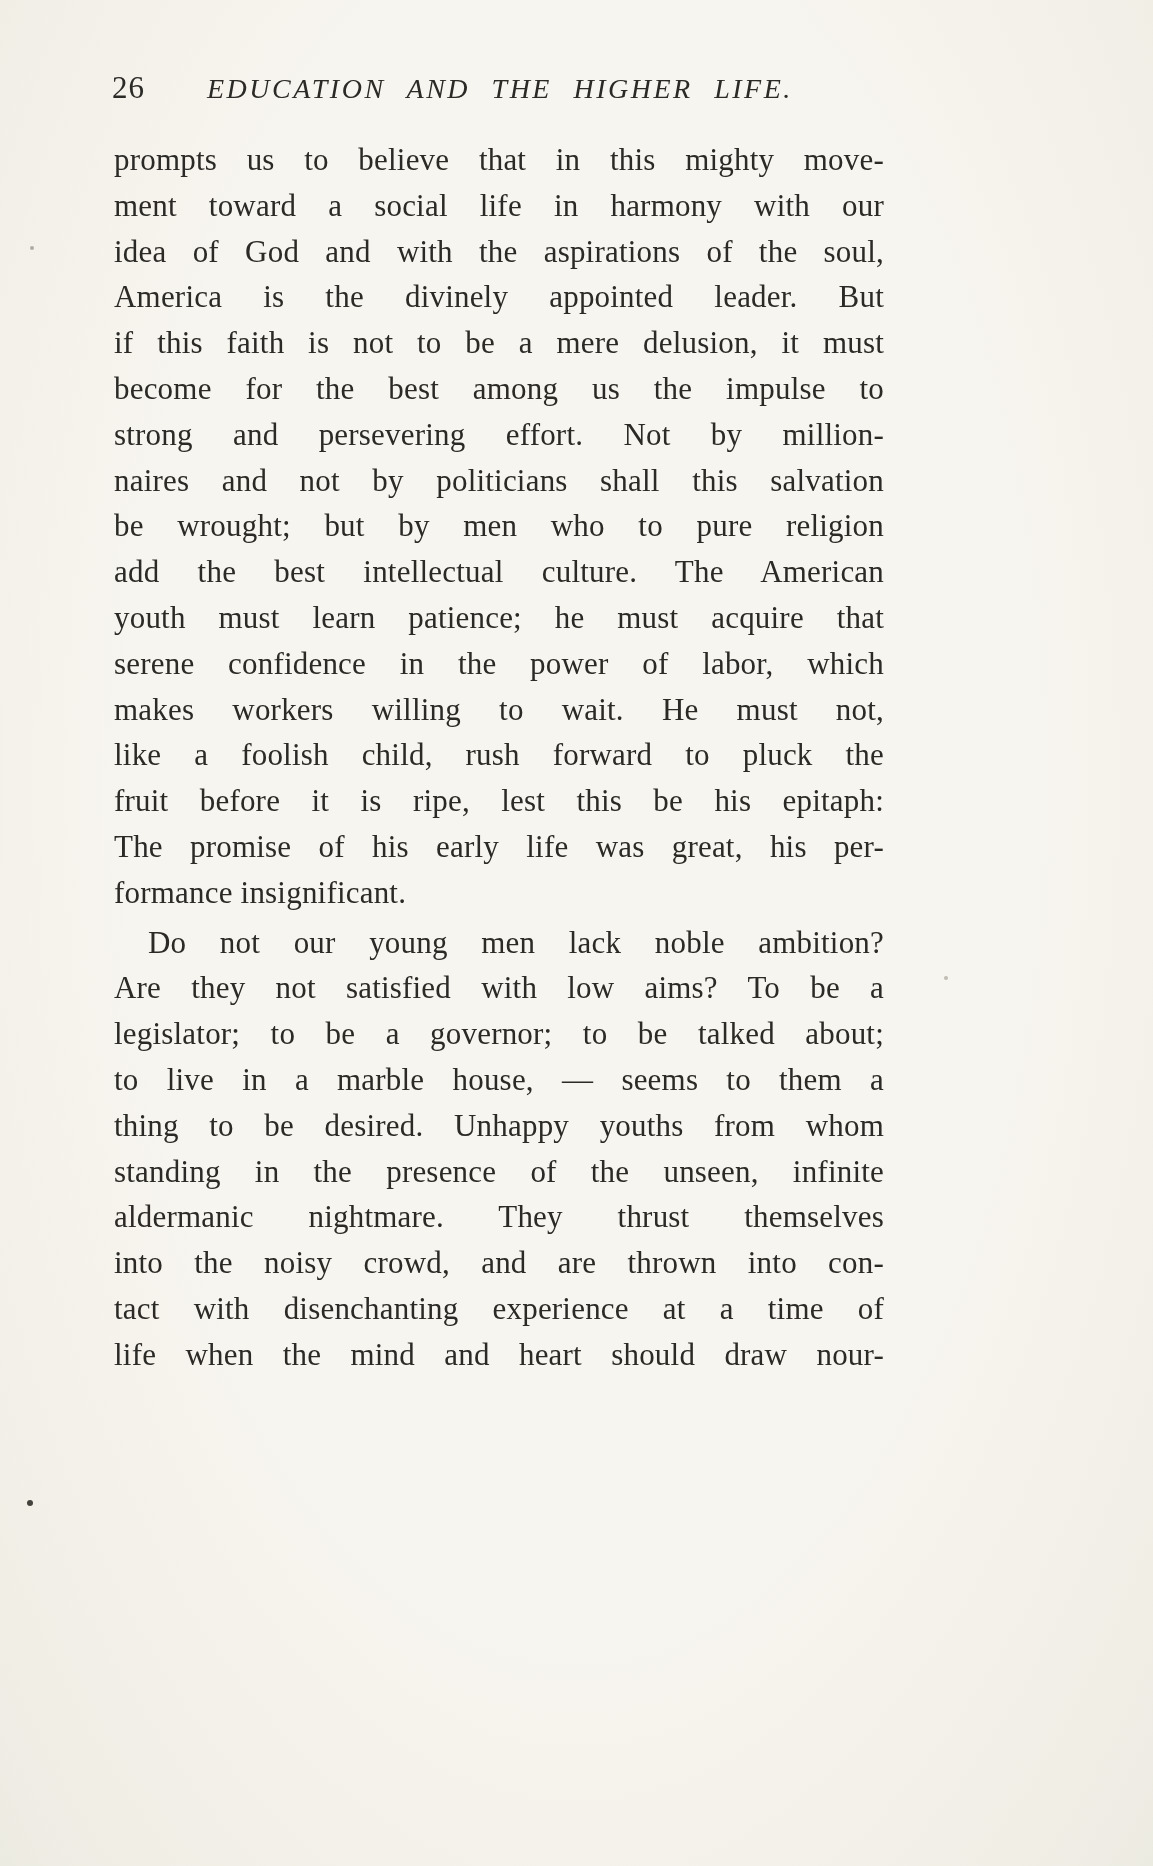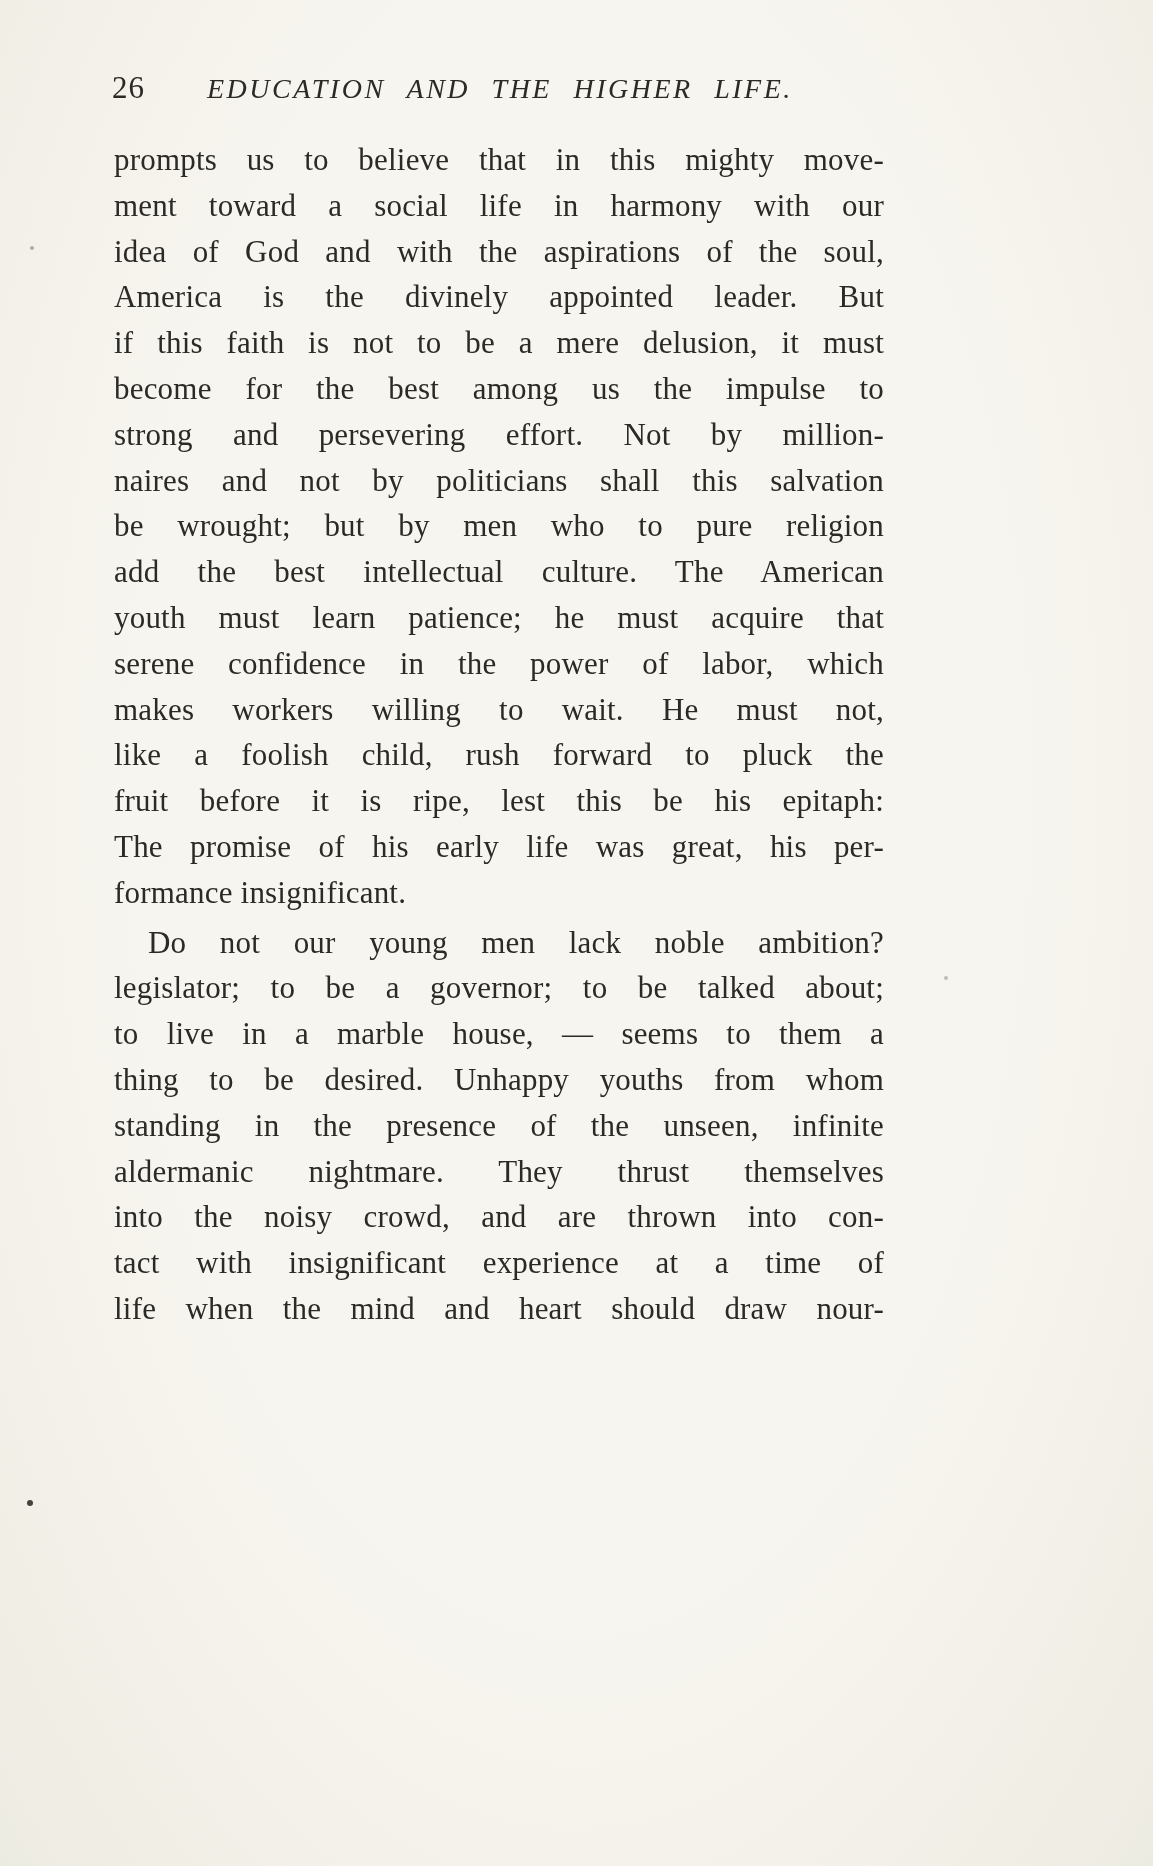--- a/index.html
+++ b/index.html
@@ -96,27 +96,28 @@
         <div class="line">youth must learn patience;  he must acquire that</div>
         <div class="line">serene confidence in the power of labor, which</div>
         <div class="line">makes workers willing to wait.  He must not,</div>
         <div class="line">like a foolish child, rush forward to pluck the</div>
         <div class="line">fruit before it is ripe, lest this be his epitaph:</div>
         <div class="line">The promise of his early life was great, his per-</div>
         <div class="line rag">formance insignificant.</div>
       </div>
       <div class="para indent">
         <div class="line">Do not our young men lack noble ambition?</div>
+        <div class="line">Are they not satisfied with low aims?  To be a</div>
         <div class="line">legislator; to be a governor; to be talked about;</div>
         <div class="line">to live in a marble house, — seems to them a</div>
         <div class="line">thing to be desired.  Unhappy youths from whom</div>
         <div class="line">standing in the presence of the unseen, infinite</div>
         <div class="line">aldermanic nightmare.  They thrust themselves</div>
         <div class="line">into the noisy crowd, and are thrown into con-</div>
-        <div class="line">tact with  insignificant experience at a time of</div>
+        <div class="line">tact with  disenchanting experience at a time of</div>
         <div class="line">life when the mind and heart should draw nour-</div>
       </div>
     </div>
 
   <span class="artifact a1"></span>
   <span class="artifact a2"></span>
   <span class="artifact a3"></span>
 
 </div>
 

